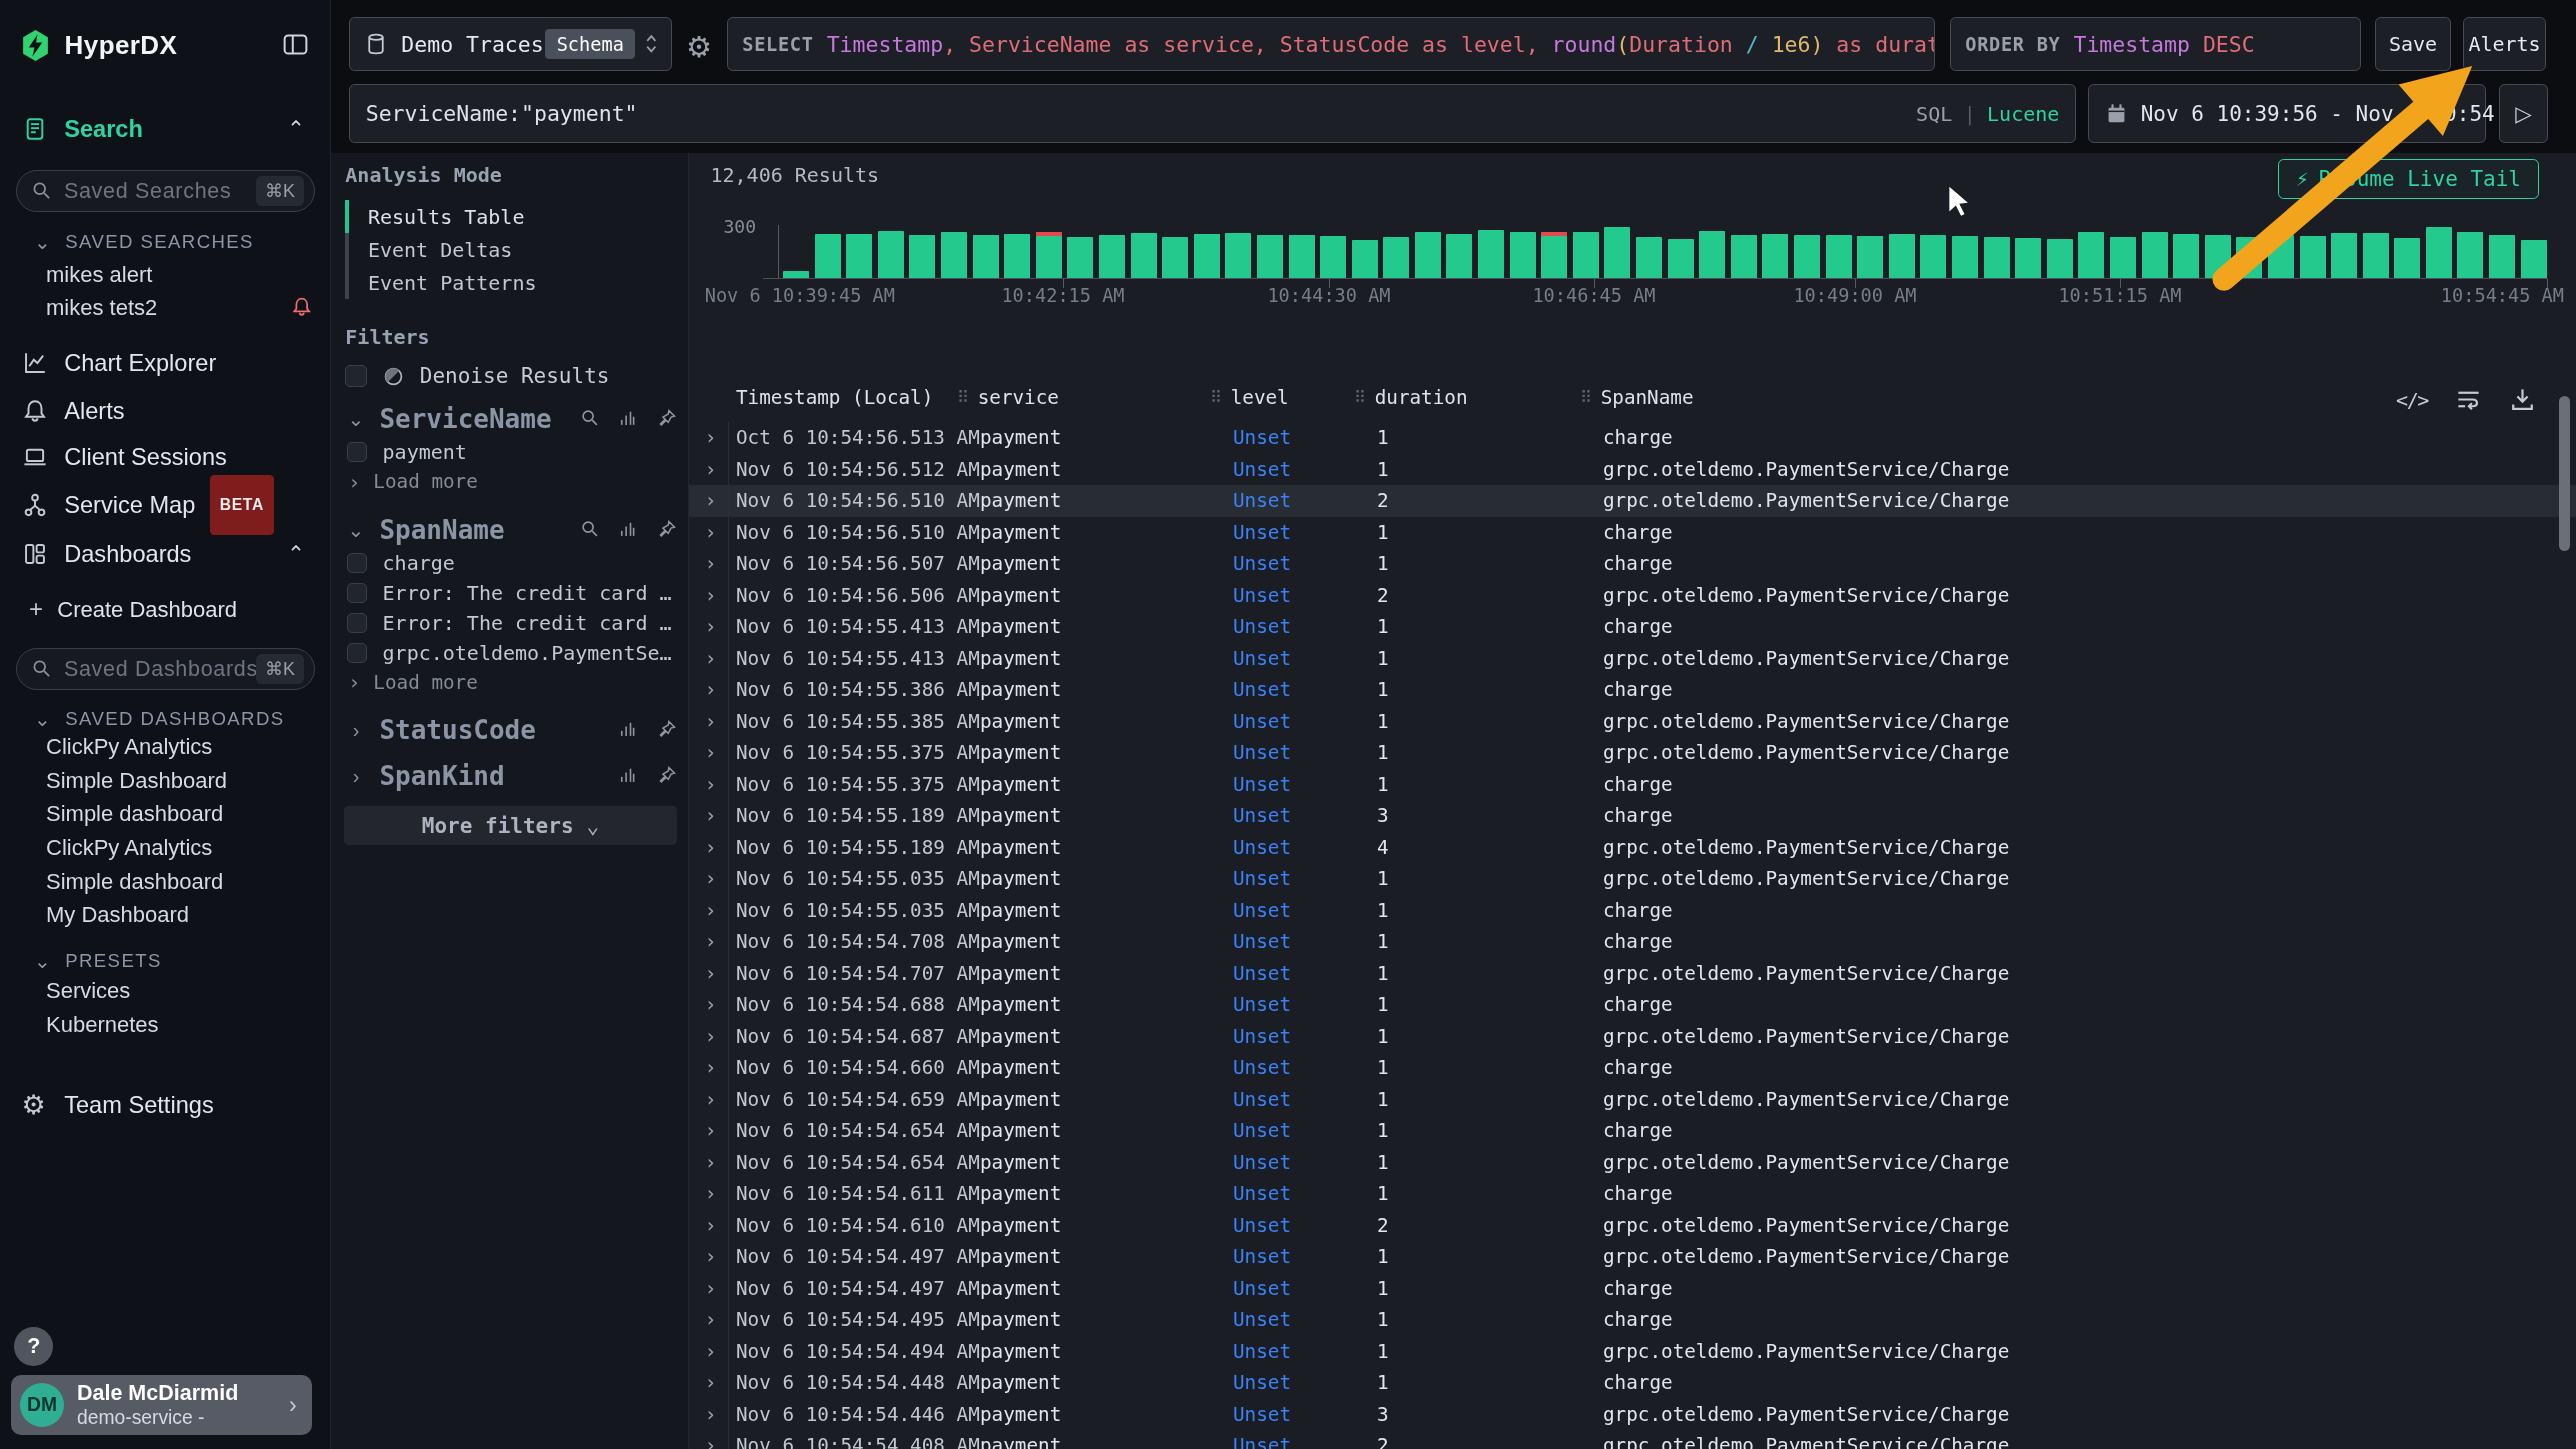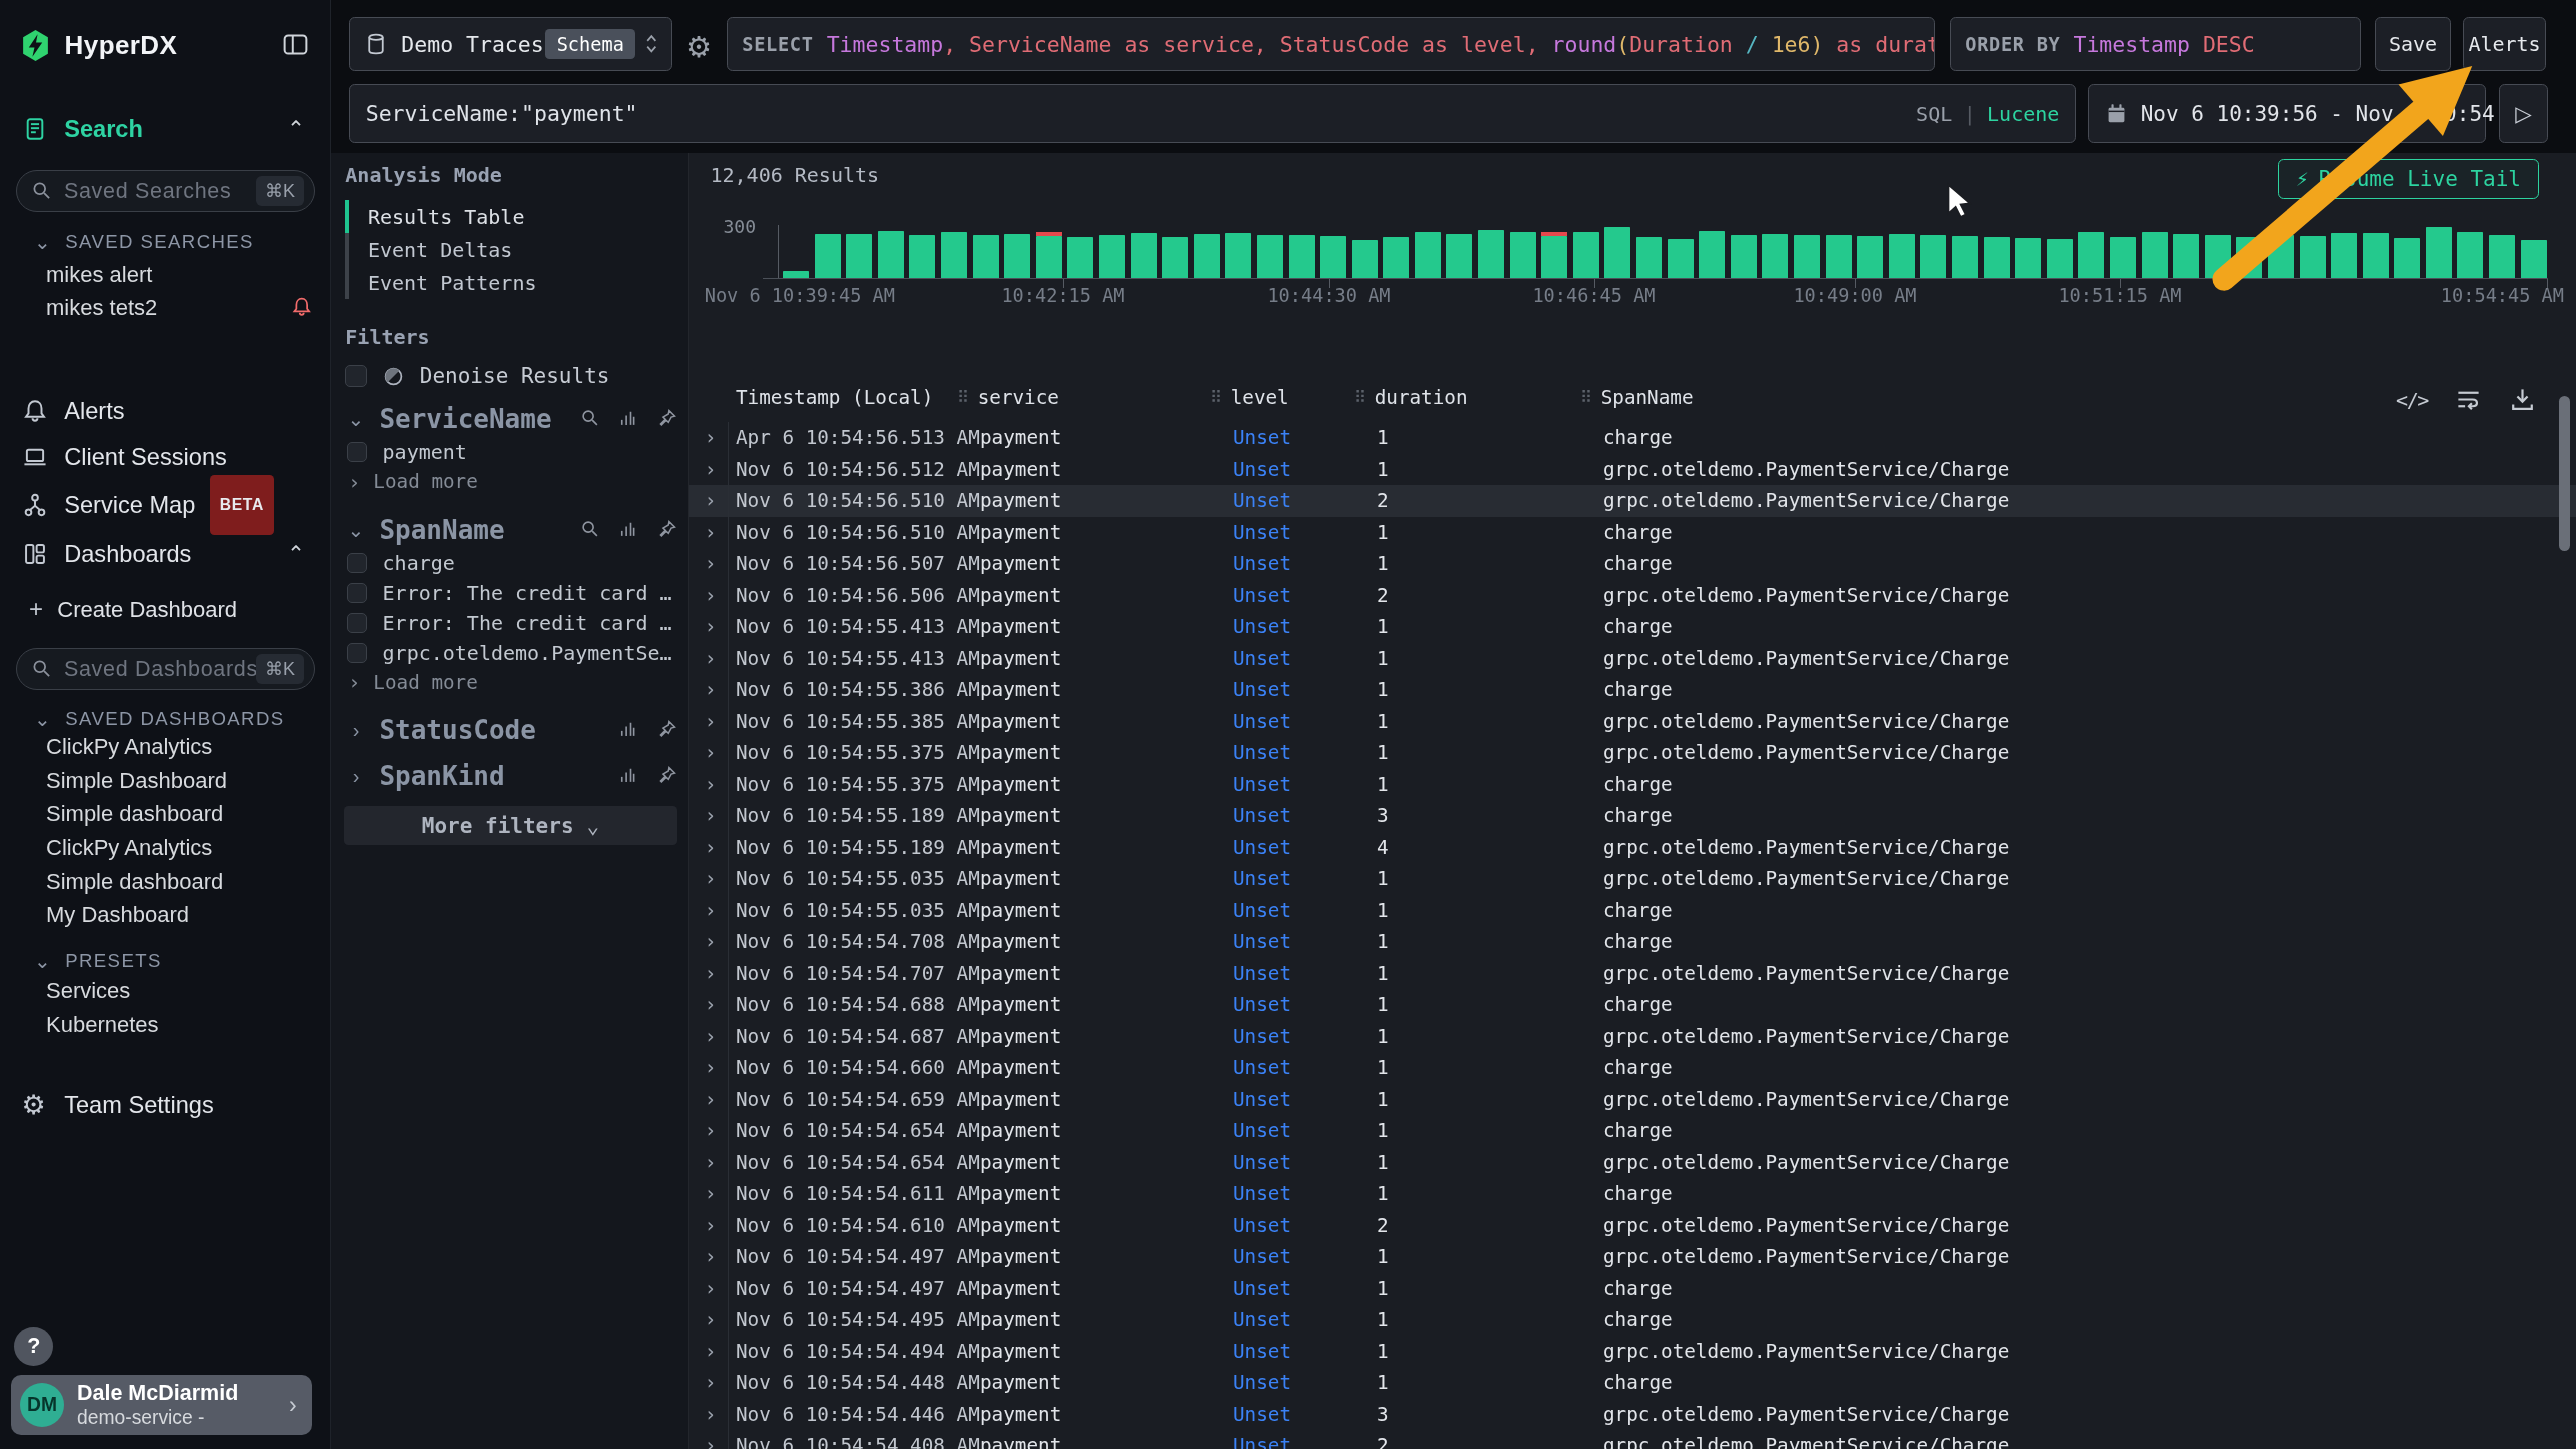--- a/index.html
+++ b/index.html
@@ -147,20 +147,29 @@
     <span>SAVED SEARCHES</span>
   </div>
   <div id="saved-searches-list">
       <div class="side-item" style="top: 262px; width: 272px;"><span>mikes alert</span></div>
       <div class="side-item" style="top: 295px; width: 272px;"><span>mikes tets2</span><span style="position: absolute; right: 5.7px; top: 1.4px; color: rgb(241, 107, 107);"><svg width="21.5" height="21.5" viewBox="0 0 32 32" fill="none" stroke="currentColor" stroke-width="2.6">
             <path d="M16 4c-5 0-8 4-8 9v6l-3 4h22l-3-4v-6c0-5-3-9-8-9z"></path>
             <path d="M13 25a3 3 0 0 0 6 0"></path>
           </svg></span></div>
     </div>
 
+  <div class="nav-row" style="top:340px;">
+    <span class="ni">
+      <svg class="ic" width="26" height="26" viewBox="0 0 32 32" fill="none" stroke="currentColor" stroke-width="2.4">
+          <path d="M5 4v23h23"></path>
+          <polyline points="9,20 14.5,12 19,16 26,7"></polyline>
+        </svg>
+    </span>
+    <span class="nl">Chart Explorer</span>
+  </div>
   <div class="nav-row" style="top:388px;">
     <span class="ni">
       <svg class="ic" width="26" height="26" viewBox="0 0 32 32" fill="none" stroke="currentColor" stroke-width="2.4">
           <path d="M16 4c-5 0-8 4-8 9v6l-3 4h22l-3-4v-6c0-5-3-9-8-9z"></path>
           <path d="M13 25a3 3 0 0 0 6 0"></path>
         </svg>
     </span>
     <span class="nl">Alerts</span>
   </div>
   <div class="nav-row" style="top:434px;">
@@ -573,21 +582,21 @@
           <path d="M16 4v14"></path>
           <path d="M10 12.5 16 18.5 22 12.5"></path>
           <path d="M5 22v5h22v-5"></path>
         </svg>
     </span>
   </div>
 
   <div id="rows">
       <div class="trow">
         <span class="cell c-chev mono">›</span>
-        <span class="cell c-ts mono">Apr 6 10:54:56.513 AM</span>
+        <span class="cell c-ts mono">Oct 6 10:54:56.513 AM</span>
         <span class="cell c-sv mono">payment</span>
         <span class="cell c-lv mono">Unset</span>
         <span class="cell c-du mono">1</span>
         <span class="cell c-sp mono">charge</span>
       </div>
       <div class="trow">
         <span class="cell c-chev mono">›</span>
         <span class="cell c-ts mono">Nov 6 10:54:56.512 AM</span>
         <span class="cell c-sv mono">payment</span>
         <span class="cell c-lv mono">Unset</span>

